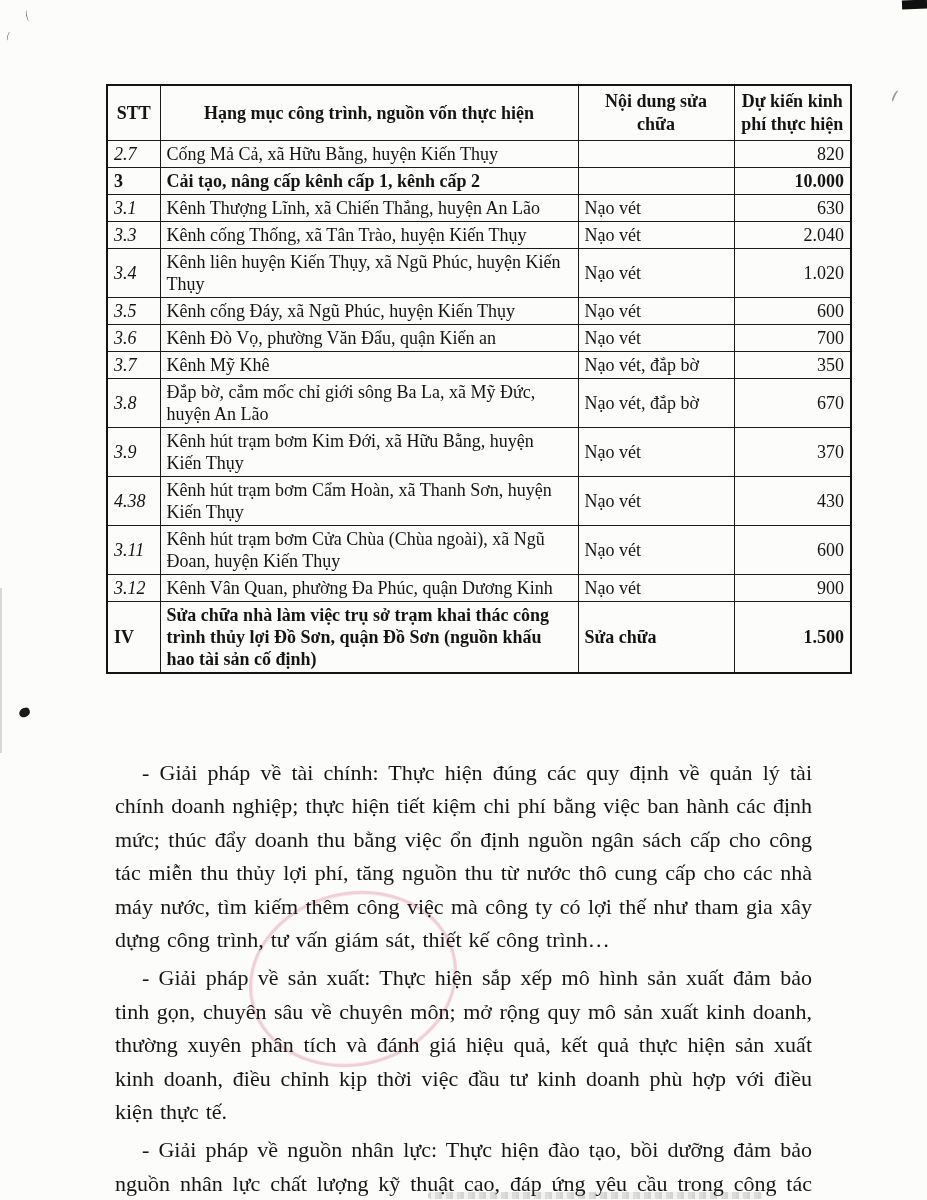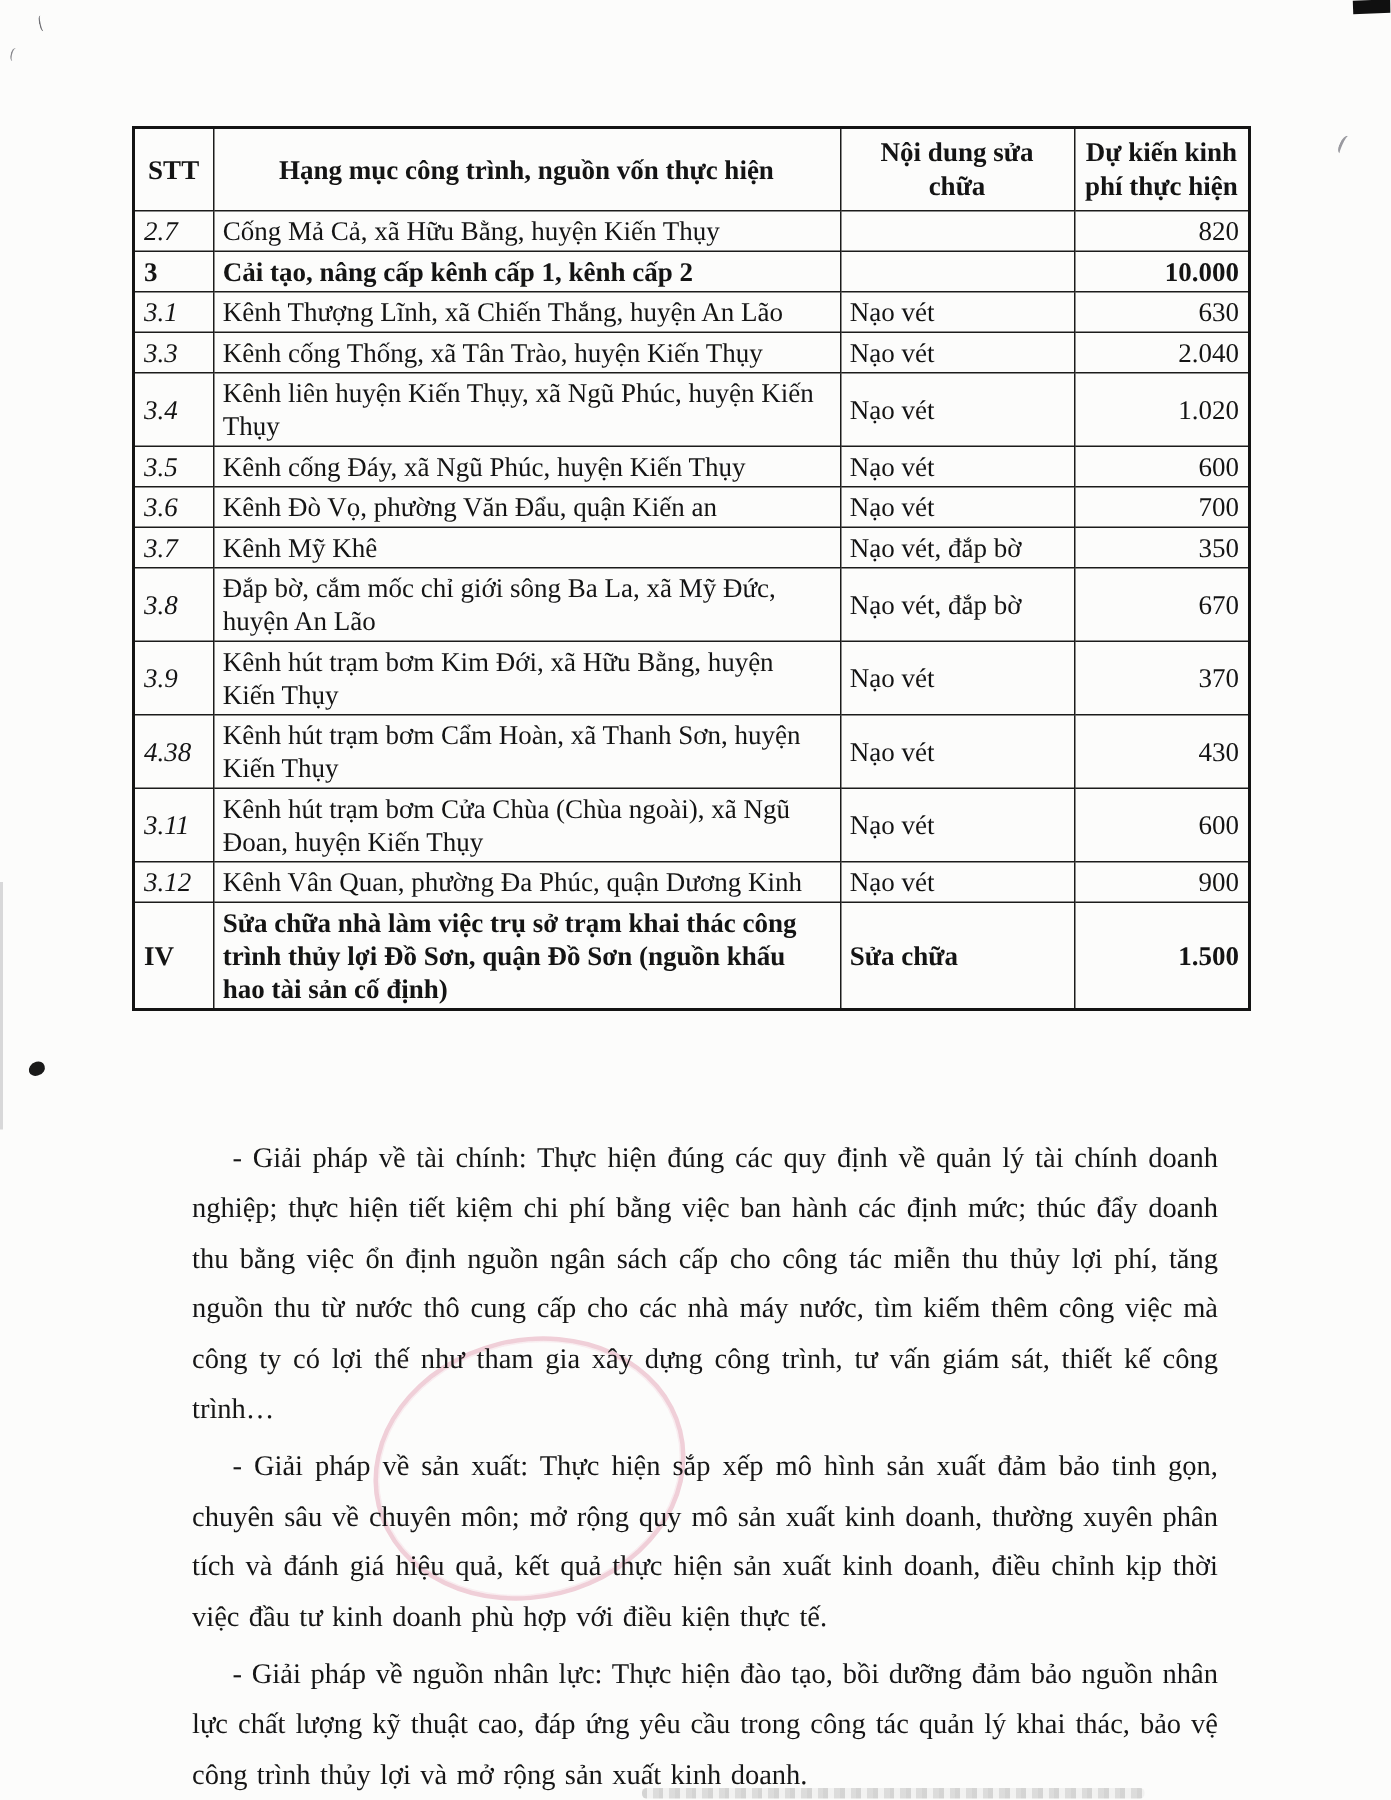--- a/index.html
+++ b/index.html
@@ -3,21 +3,21 @@
 <meta charset="utf-8">
 <style>
   html,body{margin:0;padding:0;}
   body{
     width:927px;height:1200px;position:relative;overflow:hidden;
     background:#fcfcfb;color:#161616;
     font-family:"Liberation Serif","DejaVu Serif",serif;
   }
   
   .doc-table{
-    position:absolute;left:88px;top:84px;
+    position:absolute;left:106px;top:84px;
     border-collapse:collapse;table-layout:fixed;width:744px;
     background:transparent;
   }
   .doc-table td,.doc-table th{
     border:1.4px solid #1b1b1b;
     font-size:18px;line-height:22px;vertical-align:middle;
     padding:2px 6px;color:#141414;
   }
   .doc-table{border:2.4px solid #141414;}
   .doc-table th{
@@ -36,21 +36,21 @@
   .row-total .cell-item{text-align:center;padding:2px 6px;}
   
   .text-block{
     position:absolute;left:115px;top:756px;width:697px;
   }
   .section-heading{
     font-size:20px;font-weight:bold;margin:0 0 11px 0;
     text-indent:50px;letter-spacing:.2px;
   }
   .text-block p{
-    font-size:19px;line-height:33.4px;margin:0 0 5px 13px;
+    font-size:22px;line-height:33.4px;margin:0 0 5px 0;
     text-align:justify;text-indent:27px;word-spacing:1.5px;
   }
   
   .artifact{position:absolute;pointer-events:none;}
   .corner-bar{left:902px;top:0;width:25px;height:9px;background:#101010;transform:rotate(-2deg);}
   .squiggle-right{left:893px;top:90px;width:4px;height:13px;border-left:2px solid #9a9aa0;border-radius:60% 40% 50% 50%;transform:rotate(24deg);}
   .speck-a{left:26px;top:10px;width:3px;height:11px;border-left:1.6px solid #6f6f74;border-radius:50%;transform:rotate(-12deg);}
   .speck-b{left:7px;top:32px;width:4px;height:9px;border-left:1.6px solid #85858a;border-radius:50%;transform:rotate(14deg);}
   .blob-left{left:19px;top:708px;width:11px;height:9px;background:#1a1a1a;border-radius:62% 45% 55% 50%;transform:rotate(-18deg);}
   .edge-line{left:0;top:588px;width:2px;height:165px;background:#b9b9bd;opacity:.55;}

